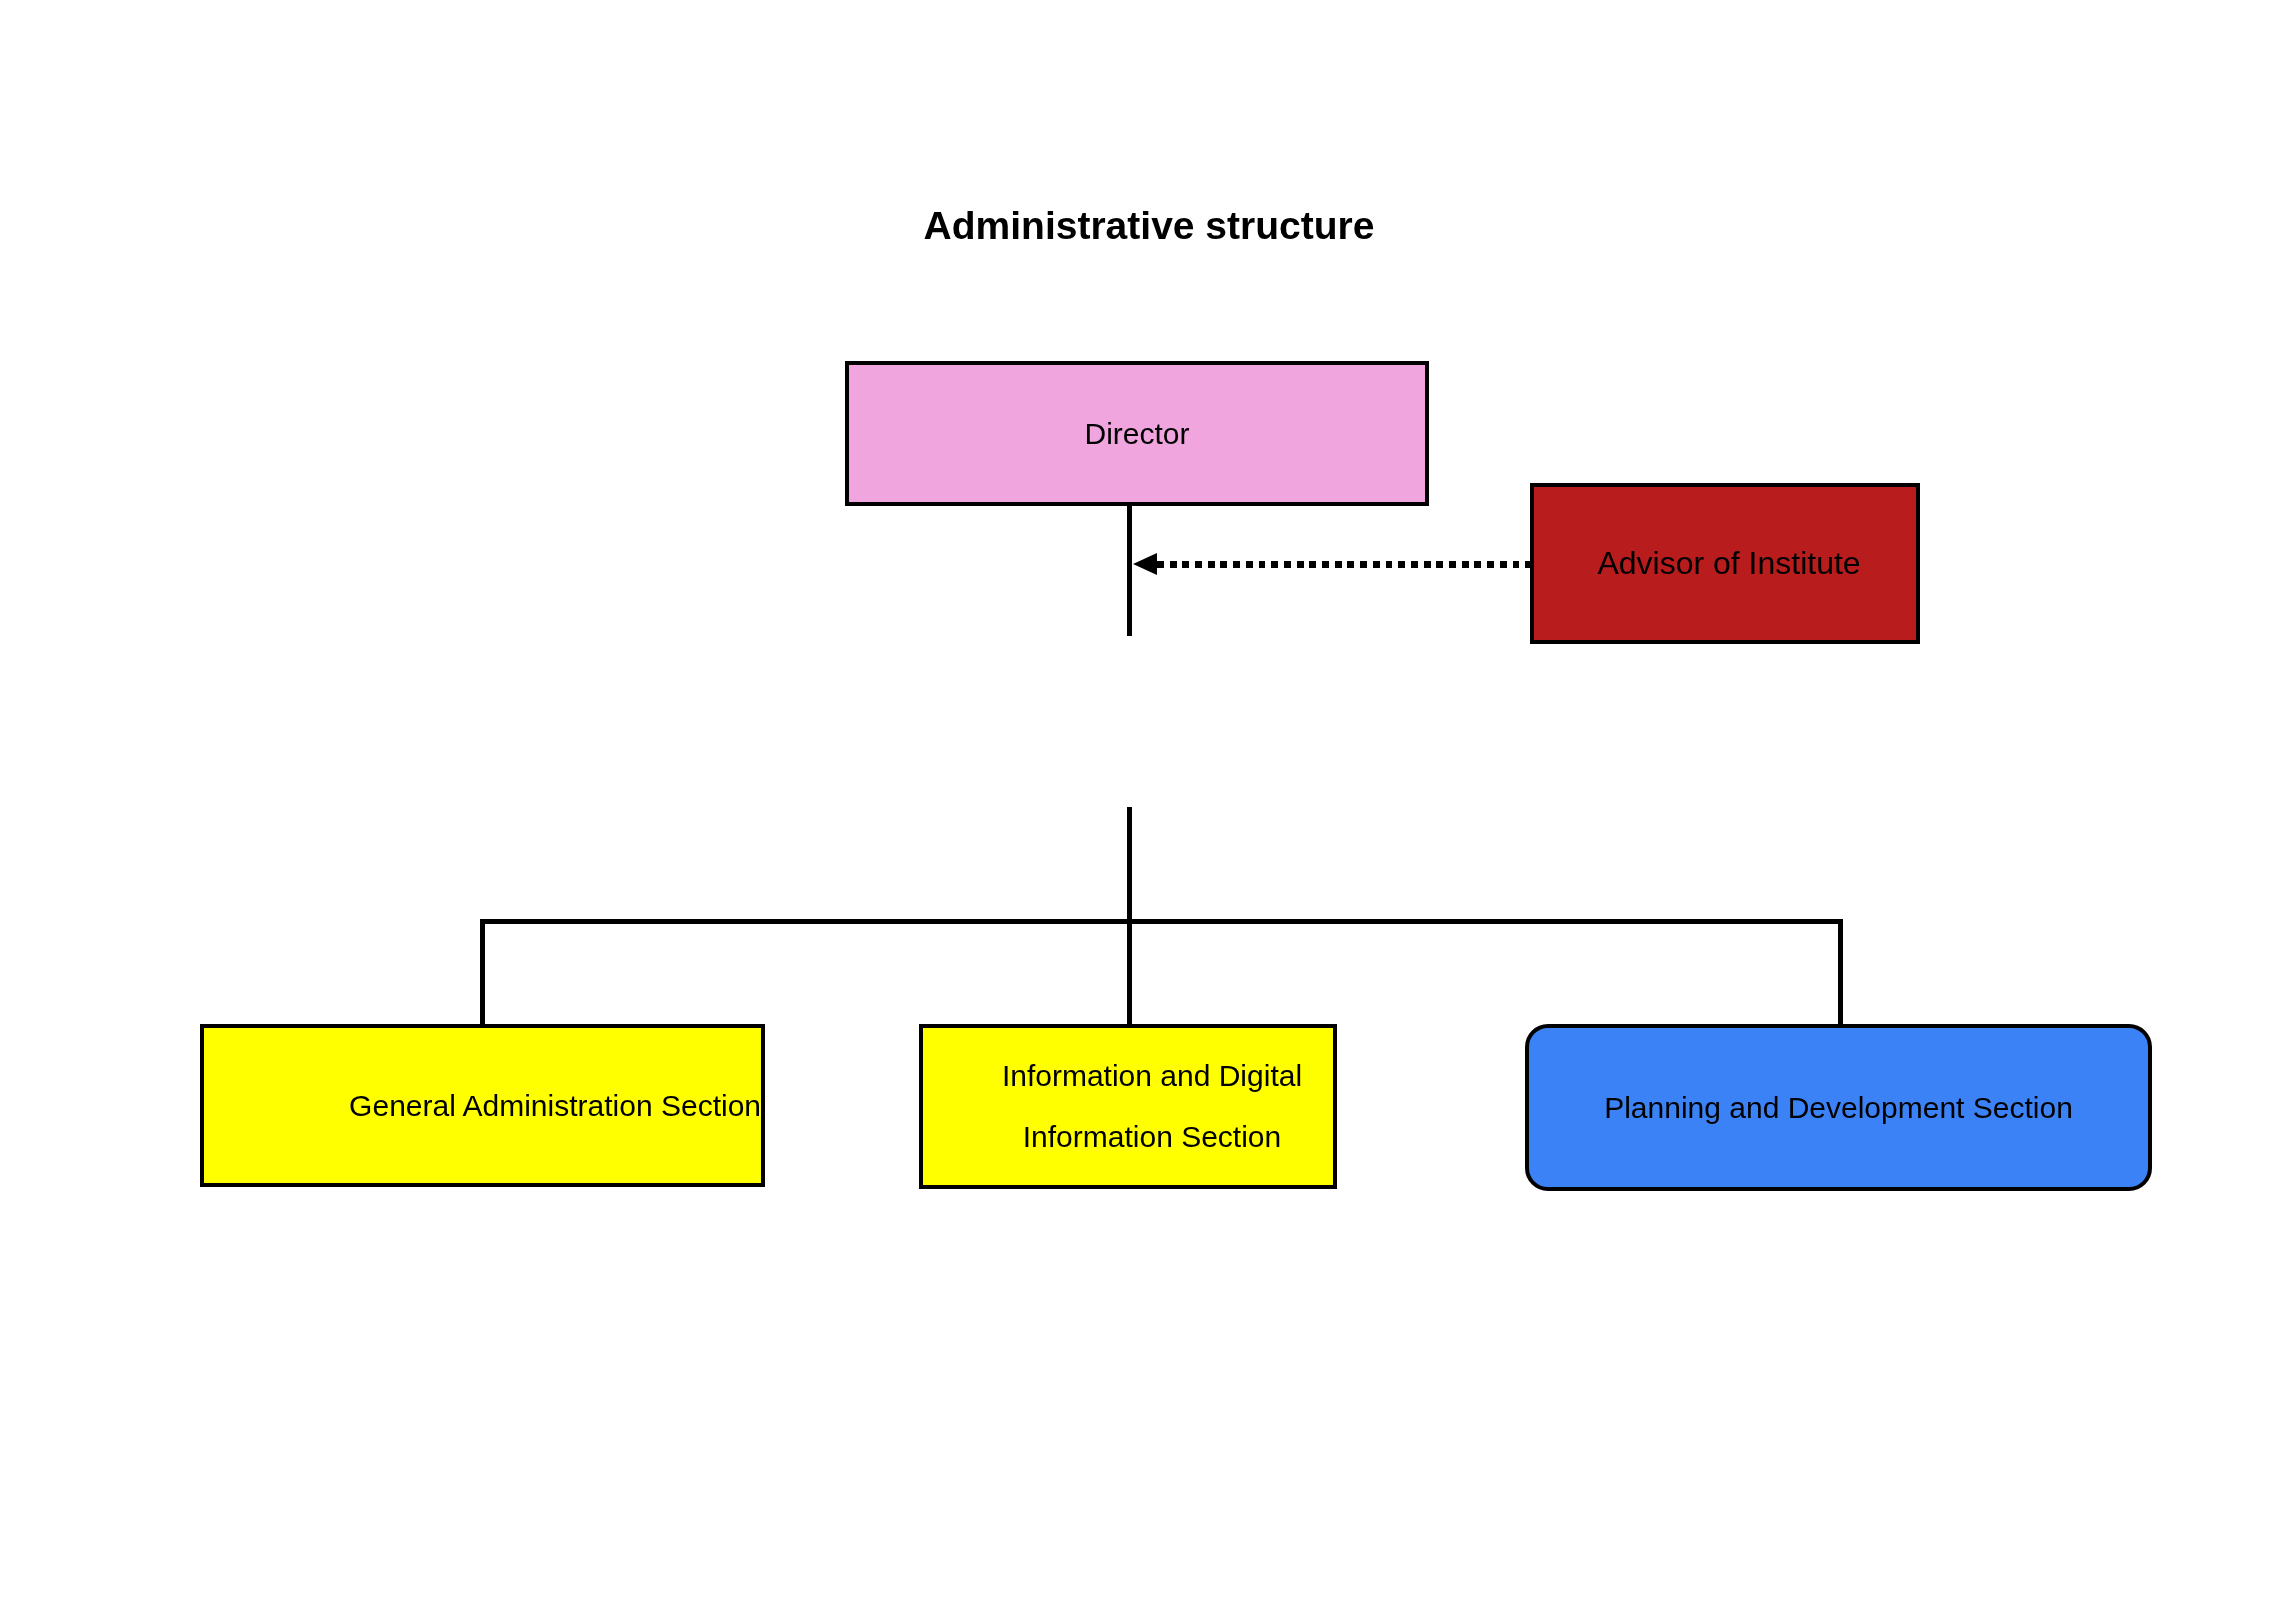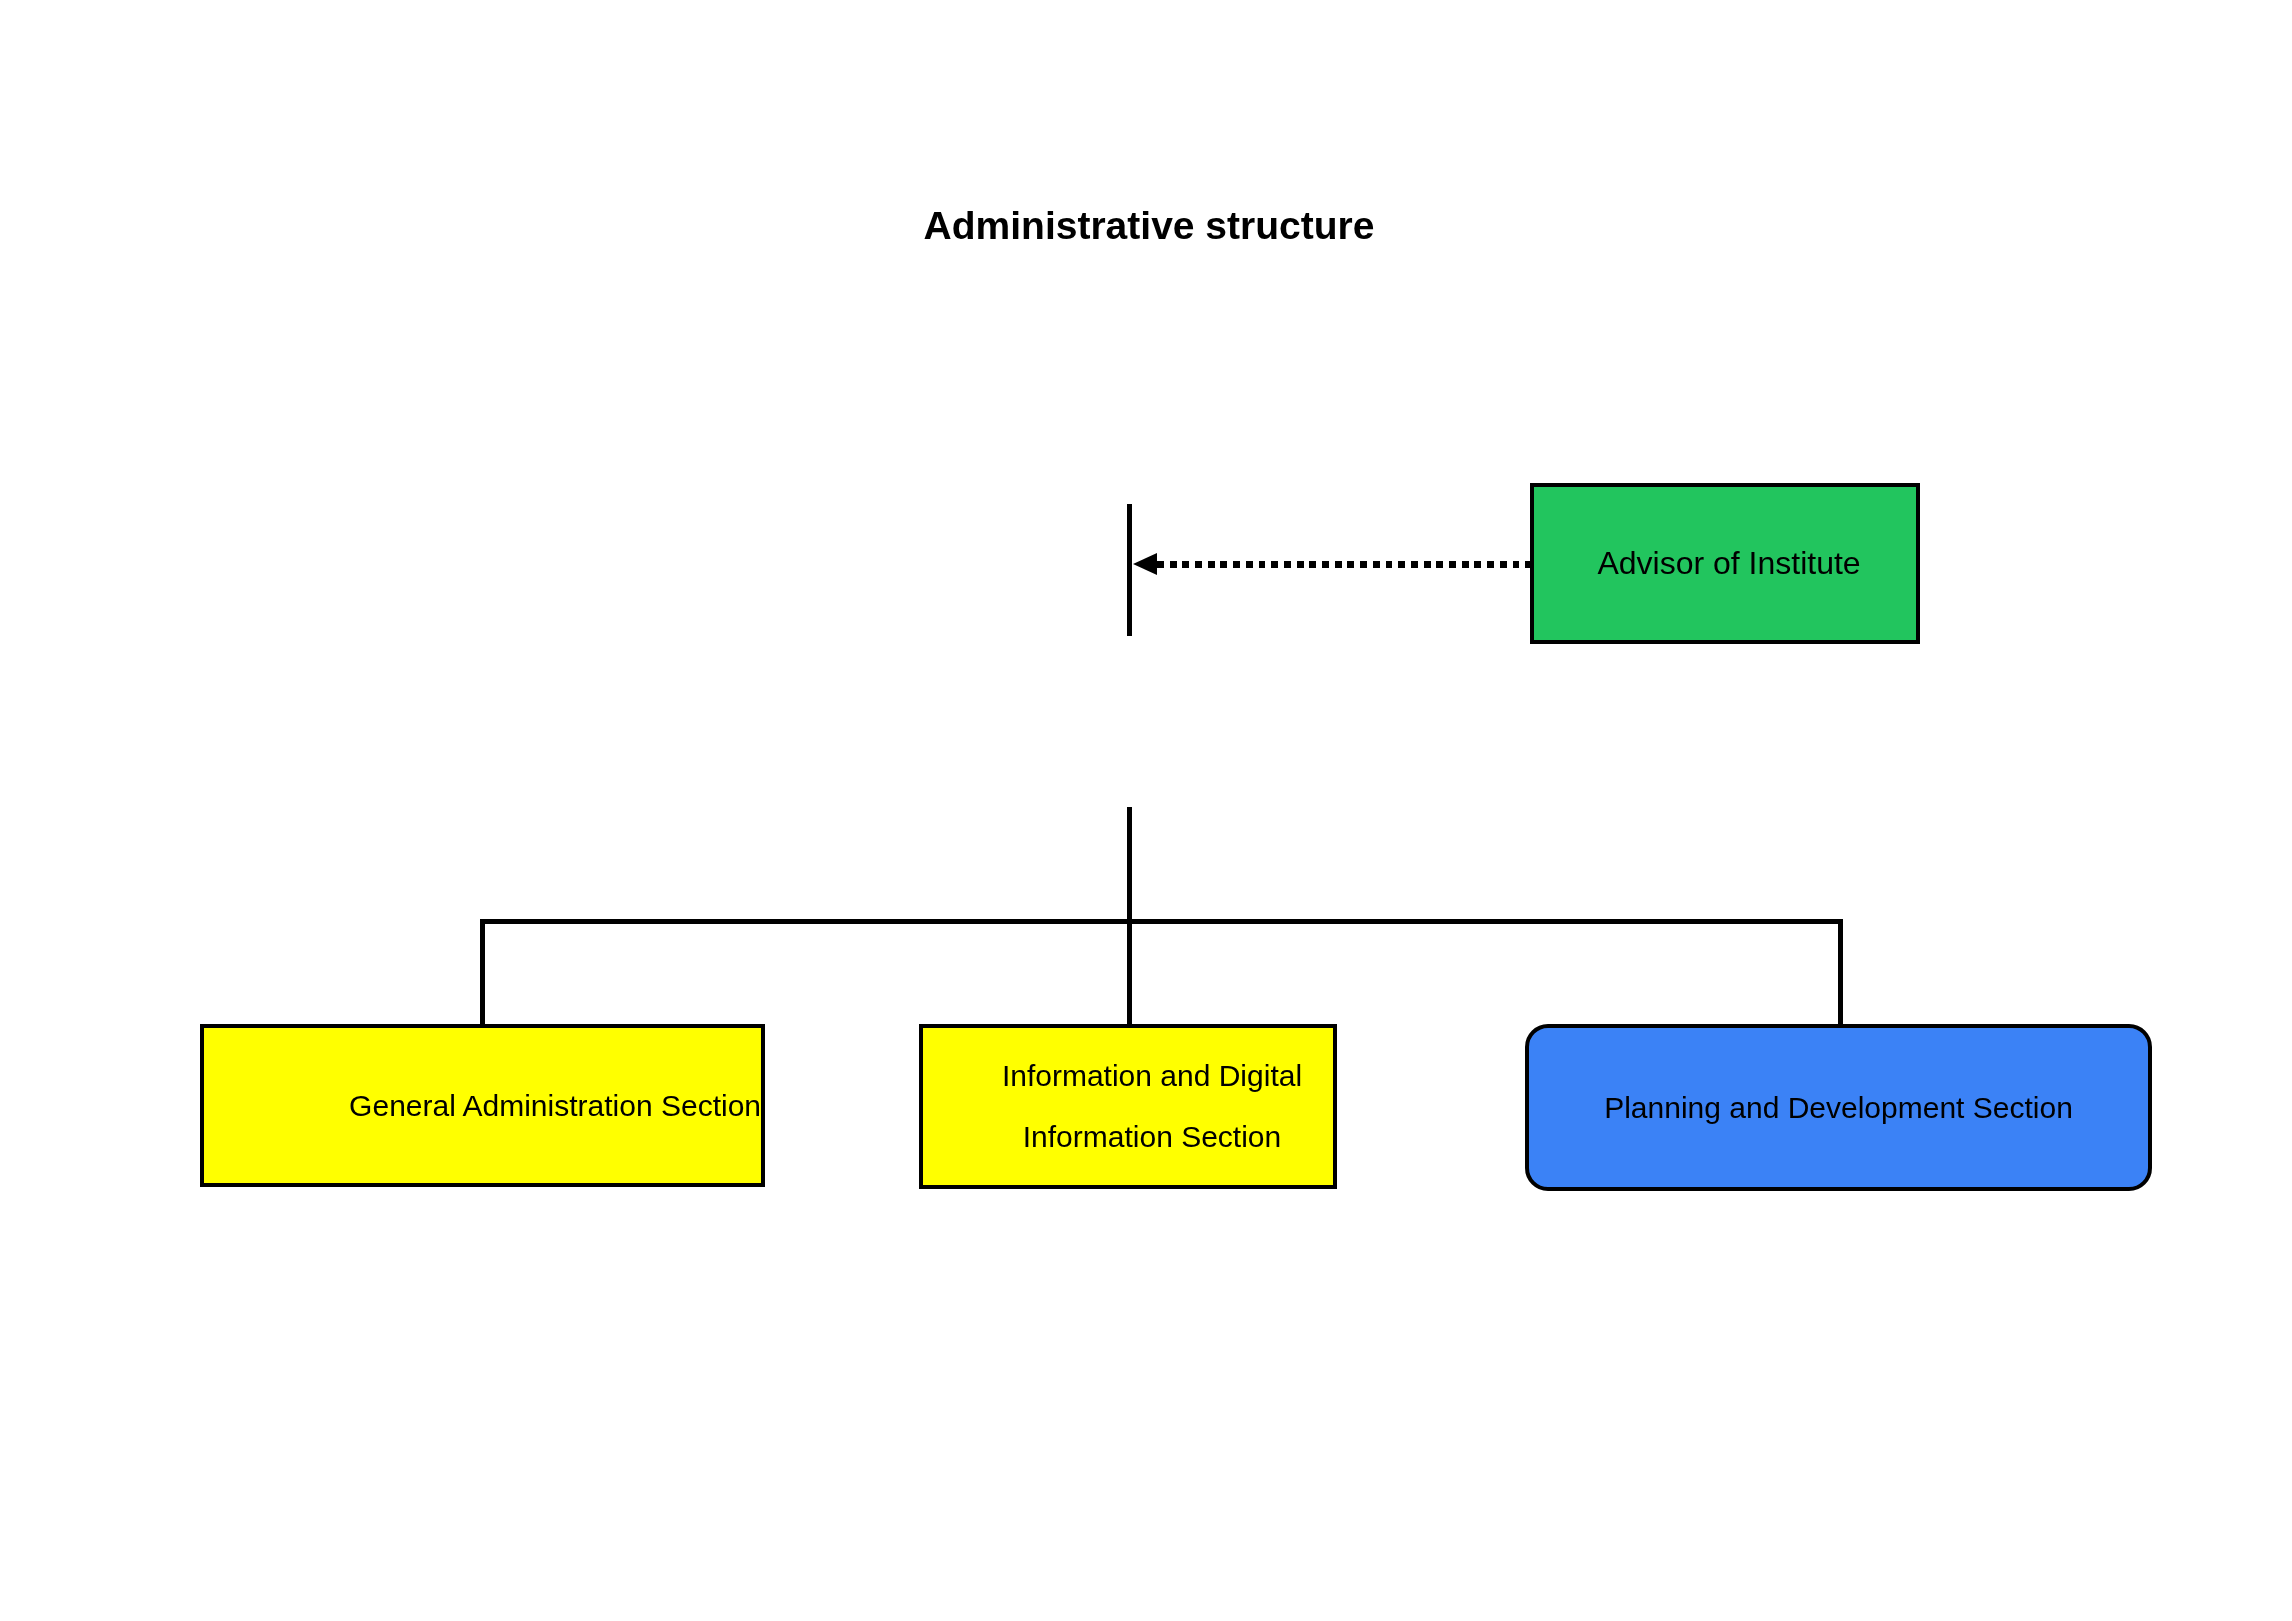--- a/index.html
+++ b/index.html
@@ -86,22 +86,25 @@
 
   <div class="line" id="line-director-supervisor"></div>
   <div class="line" id="line-supervisor-branch"></div>
   <div class="line" id="line-branch-horizontal"></div>
   <div class="line" id="line-stub-left"></div>
   <div class="line" id="line-stub-right"></div>
 
   <div class="dotted-line"></div>
   <div class="arrowhead-left"></div>
 
+  <div class="node" id="node-director" style="background: rgb(240, 165, 223);">
+    <span>Director</span>
+  </div>
 
-  <div class="node" id="node-advisor" style="background: #22c55e; padding-left: 8px;">
+  <div class="node" id="node-advisor" style="background: #b91c1c; padding-left: 8px;">
     <span>Advisor of Institute</span>
   </div>
 
 
   <div class="node" id="node-general" style="background: rgb(255, 255, 0); justify-content: flex-end;">
     <span>General Administration Section</span>
   </div>
 
   <div class="node two-line" id="node-infodig" style="background: rgb(255, 255, 0);">
     <span>Information and Digital</span>

